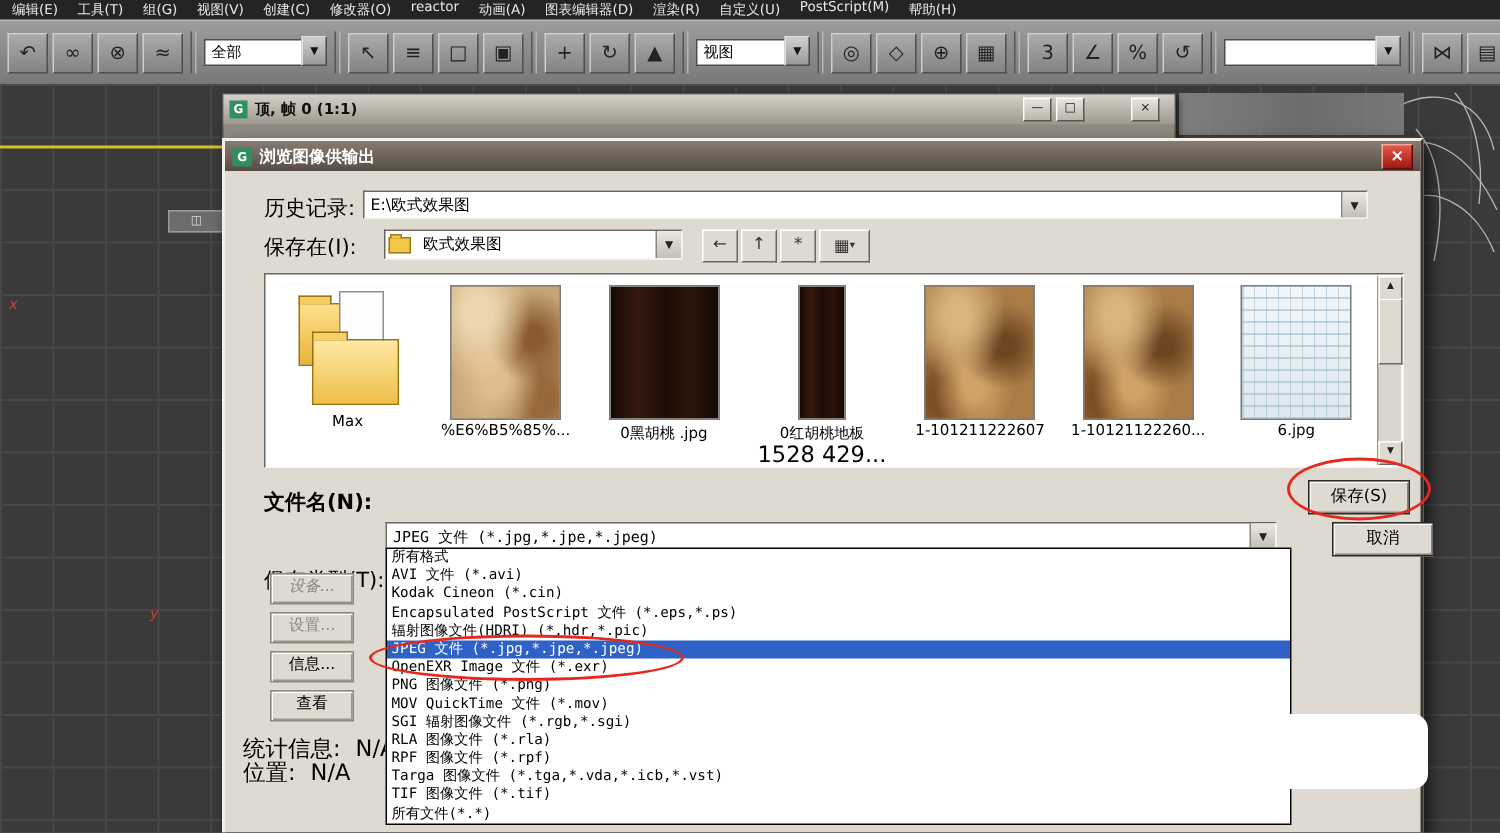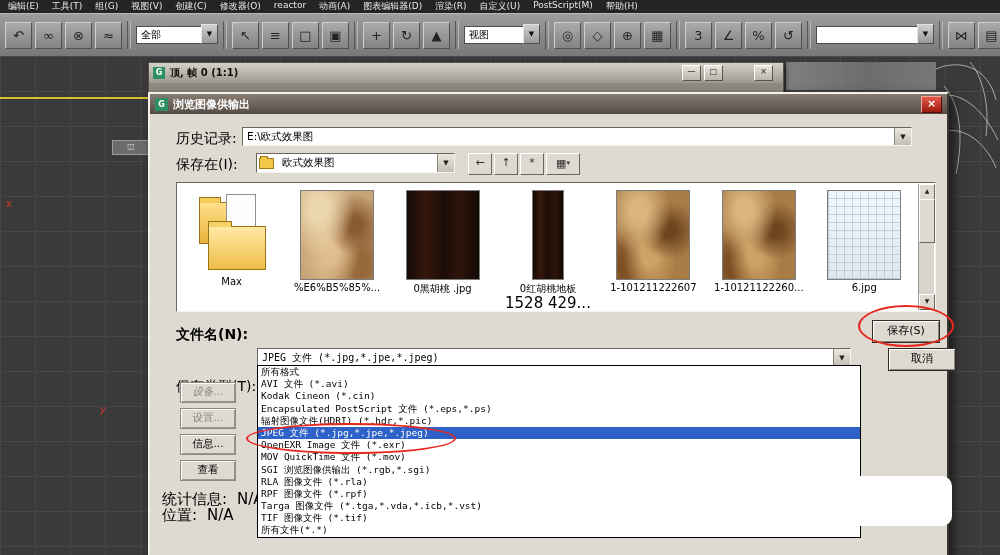--- a/index.html
+++ b/index.html
@@ -317,22 +317,23 @@
     <div class="dlg-btn" style="left:722px;top:254px;margin-left:16px;">取消</div>
 
     <div class="type-list" id="type-list">
         <div class="titem">所有格式</div>
         <div class="titem">AVI 文件 (*.avi)</div>
         <div class="titem">Kodak Cineon (*.cin)</div>
         <div class="titem">Encapsulated PostScript 文件 (*.eps,*.ps)</div>
         <div class="titem">辐射图像文件(HDRI) (*.hdr,*.pic)</div>
         <div class="titem sel">JPEG 文件 (*.jpg,*.jpe,*.jpeg)</div>
         <div class="titem">OpenEXR Image 文件 (*.exr)</div>
+        <div class="titem">PNG 图像文件 (*.png)</div>
         <div class="titem">MOV QuickTime 文件 (*.mov)</div>
-        <div class="titem">SGI 浏览图像供输出 (*.rgb,*.sgi)</div>
+        <div class="titem">SGI 辐射图像文件 (*.rgb,*.sgi)</div>
         <div class="titem">RLA 图像文件 (*.rla)</div>
         <div class="titem">RPF 图像文件 (*.rpf)</div>
         <div class="titem">Targa 图像文件 (*.tga,*.vda,*.icb,*.vst)</div>
         <div class="titem">TIF 图像文件 (*.tif)</div>
         <div class="titem">所有文件(*.*)</div>
       </div>
 
     <div id="side-buttons">
         <div class="side-btn dis" style="top: 288px; font-style: italic;">设备...</div>
         <div class="side-btn dis" style="top: 314px;">设置...</div>

